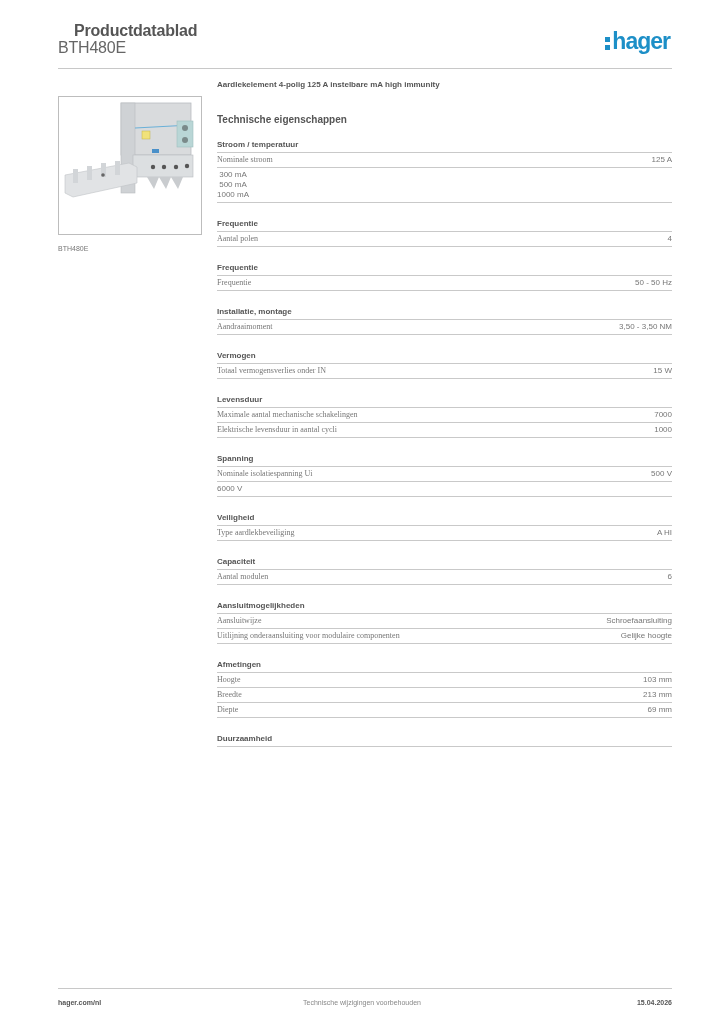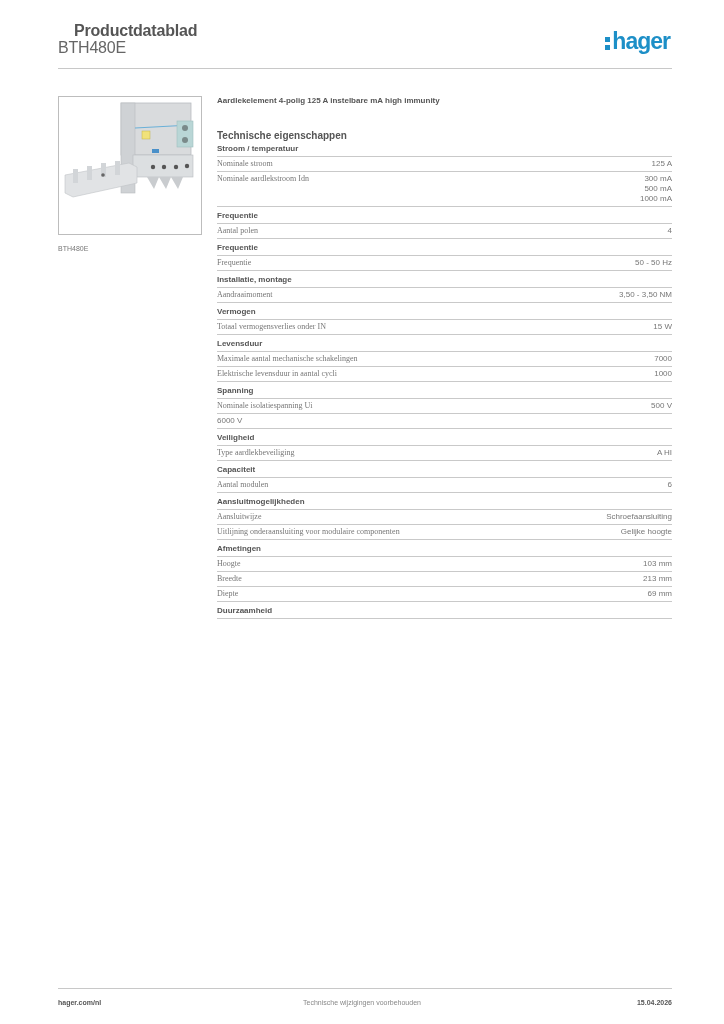--- a/index.html
+++ b/index.html
@@ -12,29 +12,29 @@
     .logo { position: absolute; right: 2px; top: 6px; font-size: 23px; font-weight: bold; color: #1d8fc7; letter-spacing: -1px; }
     .logo .dots { display: inline-block; width: 5px; height: 14px; position: relative; margin-right: 2px; vertical-align: -1px; }
     .logo .dots::before, .logo .dots::after { content: ""; position: absolute; left: 0; width: 5px; height: 5px; background: #1d8fc7; }
     .logo .dots::before { top: 1px; }
     .logo .dots::after { top: 9px; }
     .header-rule { position: absolute; left: 58px; top: 68px; width: 614px; height: 1px; background: #c8c8c8; }
 
     .product-image-box { position: absolute; left: 58px; top: 96px; width: 144px; height: 139px; border: 1px solid #bdbdbd; background: #fff; }
     .product-image-caption { position: absolute; left: 58px; top: 245px; font-size: 7px; color: #777; }
 
-    .content { position: absolute; left: 217px; top: 96px; width: 455px; }
+    .content { position: absolute; left: 217px; top: 80px; width: 455px; }
     .product-desc { font-size: 8px; font-weight: bold; color: #555; height: 10px; }
     .tech-heading { margin-top: 24px; font-size: 10px; font-weight: bold; color: #555; height: 10px; }
 
-    .section { margin-top: 4px; }
+    .section { margin-top: 16px; }
     .section-title { font-size: 8px; font-weight: bold; color: #555; padding-bottom: 2px; border-bottom: 1px solid #c9c9c9; height: 13px; }
     .row { display: flex; justify-content: space-between; font-size: 8px; color: #777; border-bottom: 1px solid #c9c9c9; padding: 2px 0 2px 0; line-height: 10px; }
     .row .label { flex: 1; font-family: Liberation Serif, serif; }
-    .row .value { text-align: right; }
+    .row .value { text-align: center; }
     .row .value div { line-height: 10px; }
 
     .footer-rule { position: absolute; left: 58px; top: 988px; width: 614px; height: 1px; background: #c8c8c8; }
     .footer-left { position: absolute; left: 58px; top: 999px; font-size: 7px; font-weight: bold; color: #555; }
     .footer-center { position: absolute; left: 0; width: 724px; top: 999px; text-align: center; font-size: 7px; color: #888; }
     .footer-right { position: absolute; right: 52px; top: 999px; font-size: 7px; font-weight: bold; color: #555; }
   </style>
 </head>
 <body>
 
@@ -87,21 +87,20 @@
   <div id="sections">
       <div class="section">
         <div class="section-title">Stroom / temperatuur</div>
         <div class="row">
           <div class="label">Nominale stroom</div>
           <div class="value">
             <div>125 A</div>
           </div>
         </div>
         <div class="row">
-          <div class="label">Nominale aardlekstroom Idn</div>
           <div class="value">
             <div>300 mA</div>
             <div>500 mA</div>
             <div>1000 mA</div>
           </div>
         </div>
       </div>
       <div class="section">
         <div class="section-title">Frequentie</div>
         <div class="row">

